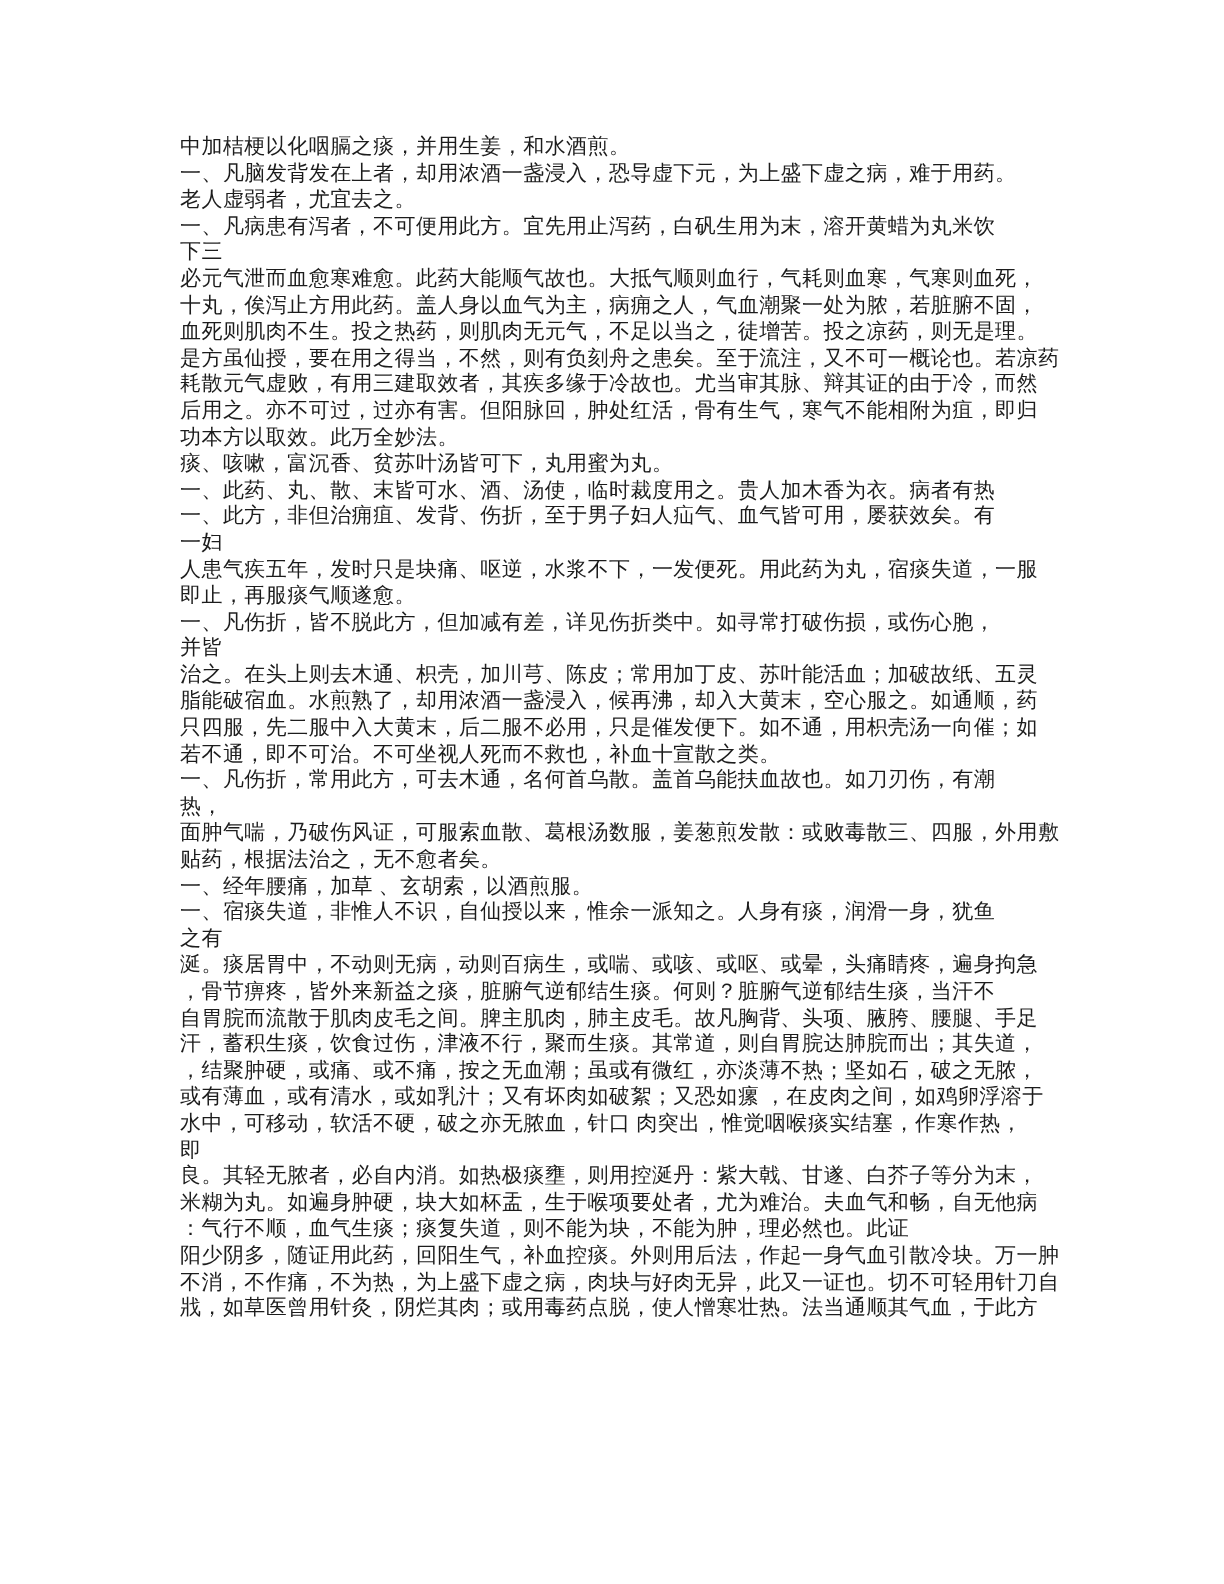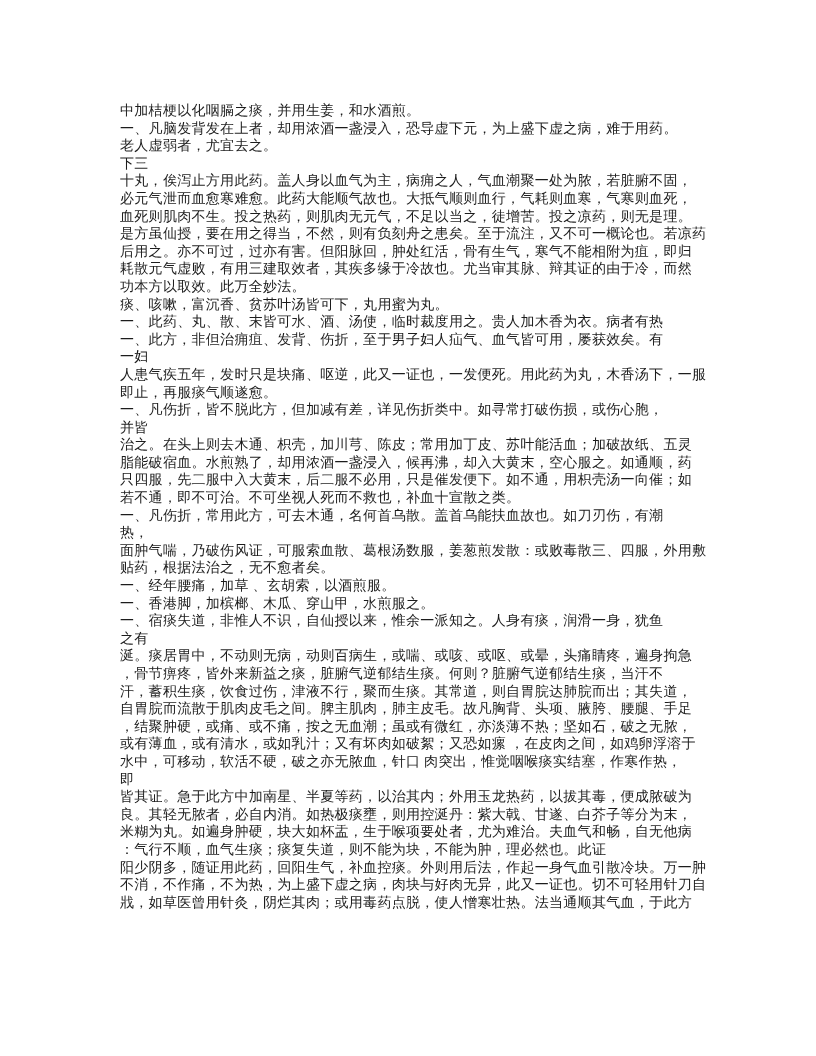--- a/index.html
+++ b/index.html
@@ -17,76 +17,74 @@
     width: 816px;
     height: 1056px;
     background: #ffffff;
     overflow: hidden;
   }
   .text-block {
     position: absolute;
     left: 120px;
     top: 90px;
     width: 590px;
-    margin-top: 12px;
   }
   .text-line {
     font-size: 14px;
     line-height: 17.6px;
     letter-spacing: 0.3px;
     color: #1c1c1c;
     white-space: nowrap;
     text-align: left;
   }
 </style>
 </head>
 <body>
 
 <div class="page">
   <div class="text-block">
       <div class="text-line">中加桔梗以化咽膈之痰，并用生姜，和水酒煎。</div>
       <div class="text-line">一、凡脑发背发在上者，却用浓酒一盏浸入，恐导虚下元，为上盛下虚之病，难于用药。</div>
       <div class="text-line">老人虚弱者，尤宜去之。</div>
+      <div class="text-line">一、凡病患有泻者，不可便用此方。宜先用止泻药，白矾生用为末，溶开黄蜡为丸米饮</div>
       <div class="text-line">下三</div>
+      <div class="text-line">必元气泄而血愈寒难愈。此药大能顺气故也。大抵气顺则血行，气耗则血寒，气寒则血死，</div>
       <div class="text-line">十丸，俟泻止方用此药。盖人身以血气为主，病痈之人，气血潮聚一处为脓，若脏腑不固，</div>
-      <div class="text-line">必元气泄而血愈寒难愈。此药大能顺气故也。大抵气顺则血行，气耗则血寒，气寒则血死，</div>
       <div class="text-line">血死则肌肉不生。投之热药，则肌肉无元气，不足以当之，徒增苦。投之凉药，则无是理。</div>
       <div class="text-line">是方虽仙授，要在用之得当，不然，则有负刻舟之患矣。至于流注，又不可一概论也。若凉药</div>
+      <div class="text-line">耗散元气虚败，有用三建取效者，其疾多缘于冷故也。尤当审其脉、辩其证的由于冷，而然</div>
       <div class="text-line">后用之。亦不可过，过亦有害。但阳脉回，肿处红活，骨有生气，寒气不能相附为疽，即归</div>
-      <div class="text-line">耗散元气虚败，有用三建取效者，其疾多缘于冷故也。尤当审其脉、辩其证的由于冷，而然</div>
       <div class="text-line">功本方以取效。此万全妙法。</div>
       <div class="text-line">痰、咳嗽，富沉香、贫苏叶汤皆可下，丸用蜜为丸。</div>
       <div class="text-line">一、此药、丸、散、末皆可水、酒、汤使，临时裁度用之。贵人加木香为衣。病者有热</div>
       <div class="text-line">一、此方，非但治痈疽、发背、伤折，至于男子妇人疝气、血气皆可用，屡获效矣。有</div>
       <div class="text-line">一妇</div>
-      <div class="text-line">人患气疾五年，发时只是块痛、呕逆，此又一证也，一发便死。用此药为丸，木香汤下，一服</div>
+      <div class="text-line">人患气疾五年，发时只是块痛、呕逆，水浆不下，一发便死。用此药为丸，宿痰失道，一服</div>
       <div class="text-line">即止，再服痰气顺遂愈。</div>
       <div class="text-line">一、凡伤折，皆不脱此方，但加减有差，详见伤折类中。如寻常打破伤损，或伤心胞，</div>
       <div class="text-line">并皆</div>
       <div class="text-line">治之。在头上则去木通、枳壳，加川芎、陈皮；常用加丁皮、苏叶能活血；加破故纸、五灵</div>
       <div class="text-line">脂能破宿血。水煎熟了，却用浓酒一盏浸入，候再沸，却入大黄末，空心服之。如通顺，药</div>
       <div class="text-line">只四服，先二服中入大黄末，后二服不必用，只是催发便下。如不通，用枳壳汤一向催；如</div>
       <div class="text-line">若不通，即不可治。不可坐视人死而不救也，补血十宣散之类。</div>
       <div class="text-line">一、凡伤折，常用此方，可去木通，名何首乌散。盖首乌能扶血故也。如刀刃伤，有潮</div>
       <div class="text-line">热，</div>
       <div class="text-line">面肿气喘，乃破伤风证，可服索血散、葛根汤数服，姜葱煎发散：或败毒散三、四服，外用敷</div>
       <div class="text-line">贴药，根据法治之，无不愈者矣。</div>
       <div class="text-line">一、经年腰痛，加草 、玄胡索，以酒煎服。</div>
-      <div class="text-line">一、香港脚，加槟榔、木瓜、穿山甲，水煎服之。</div>
       <div class="text-line">一、宿痰失道，非惟人不识，自仙授以来，惟余一派知之。人身有痰，润滑一身，犹鱼</div>
       <div class="text-line">之有</div>
       <div class="text-line">涎。痰居胃中，不动则无病，动则百病生，或喘、或咳、或呕、或晕，头痛睛疼，遍身拘急</div>
       <div class="text-line">，骨节痹疼，皆外来新益之痰，脏腑气逆郁结生痰。何则？脏腑气逆郁结生痰，当汗不</div>
+      <div class="text-line">自胃脘而流散于肌肉皮毛之间。脾主肌肉，肺主皮毛。故凡胸背、头项、腋胯、腰腿、手足</div>
       <div class="text-line">汗，蓄积生痰，饮食过伤，津液不行，聚而生痰。其常道，则自胃脘达肺脘而出；其失道，</div>
-      <div class="text-line">自胃脘而流散于肌肉皮毛之间。脾主肌肉，肺主皮毛。故凡胸背、头项、腋胯、腰腿、手足</div>
       <div class="text-line">，结聚肿硬，或痛、或不痛，按之无血潮；虽或有微红，亦淡薄不热；坚如石，破之无脓，</div>
       <div class="text-line">或有薄血，或有清水，或如乳汁；又有坏肉如破絮；又恐如瘰 ，在皮肉之间，如鸡卵浮溶于</div>
       <div class="text-line">水中，可移动，软活不硬，破之亦无脓血，针口 肉突出，惟觉咽喉痰实结塞，作寒作热，</div>
       <div class="text-line">即</div>
-      <div class="text-line">皆其证。急于此方中加南星、半夏等药，以治其内；外用玉龙热药，以拔其毒，便成脓破为</div>
       <div class="text-line">良。其轻无脓者，必自内消。如热极痰壅，则用控涎丹：紫大戟、甘遂、白芥子等分为末，</div>
       <div class="text-line">米糊为丸。如遍身肿硬，块大如杯盂，生于喉项要处者，尤为难治。夫血气和畅，自无他病</div>
       <div class="text-line">：气行不顺，血气生痰；痰复失道，则不能为块，不能为肿，理必然也。此证</div>
       <div class="text-line">阳少阴多，随证用此药，回阳生气，补血控痰。外则用后法，作起一身气血引散冷块。万一肿</div>
       <div class="text-line">不消，不作痛，不为热，为上盛下虚之病，肉块与好肉无异，此又一证也。切不可轻用针刀自</div>
       <div class="text-line">戕，如草医曾用针灸，阴烂其肉；或用毒药点脱，使人憎寒壮热。法当通顺其气血，于此方</div>
     </div>
 </div>
 
 </body></html>

